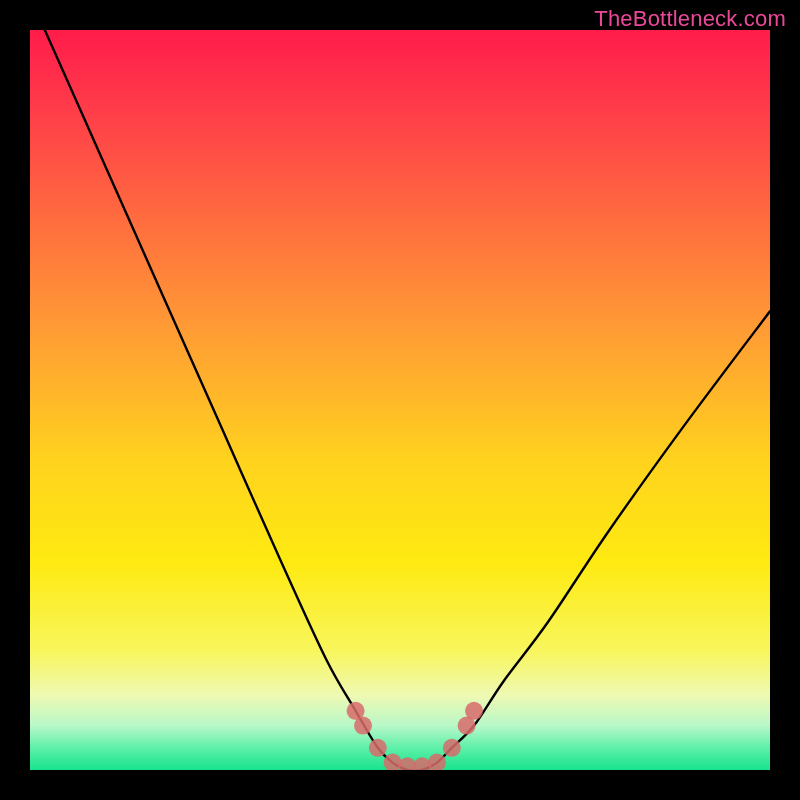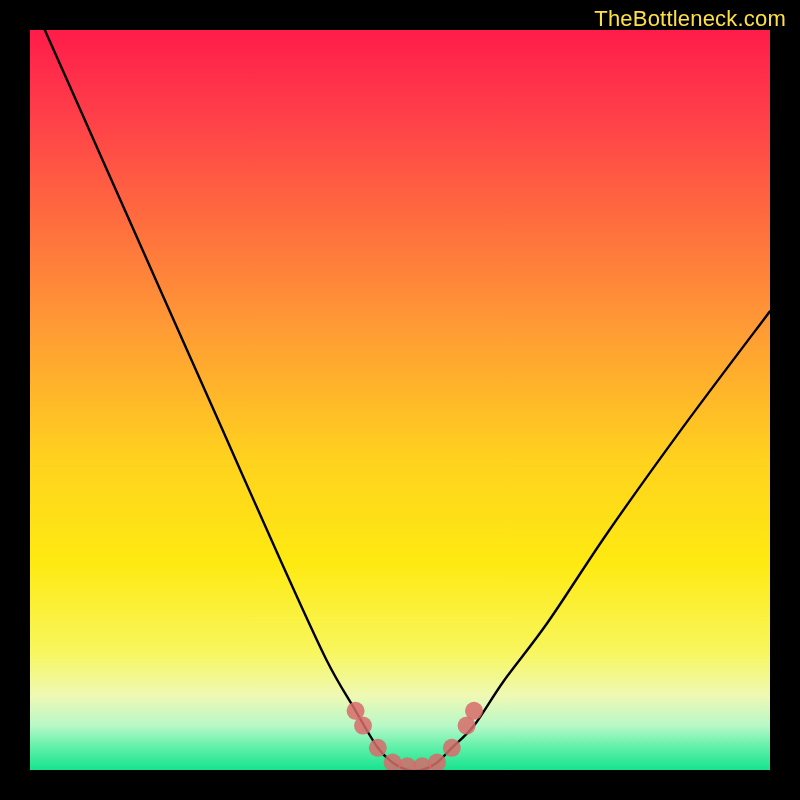--- a/index.html
+++ b/index.html
@@ -50,21 +50,21 @@
   .dots circle {
     fill: #d86b6b;
     opacity: 0.85;
   }
   .watermark {
     position: absolute;
     top: 6px;
     right: 14px;
     font-family: Arial, Helvetica, sans-serif;
     font-size: 22px;
-    color: #fde047;
+    color: #ec4899;
     letter-spacing: 0.2px;
     user-select: none;
   }
 </style>
 </head>
 <body>
 
 <div class="frame">
   <div class="plot">
     <div class="gradient"></div>

